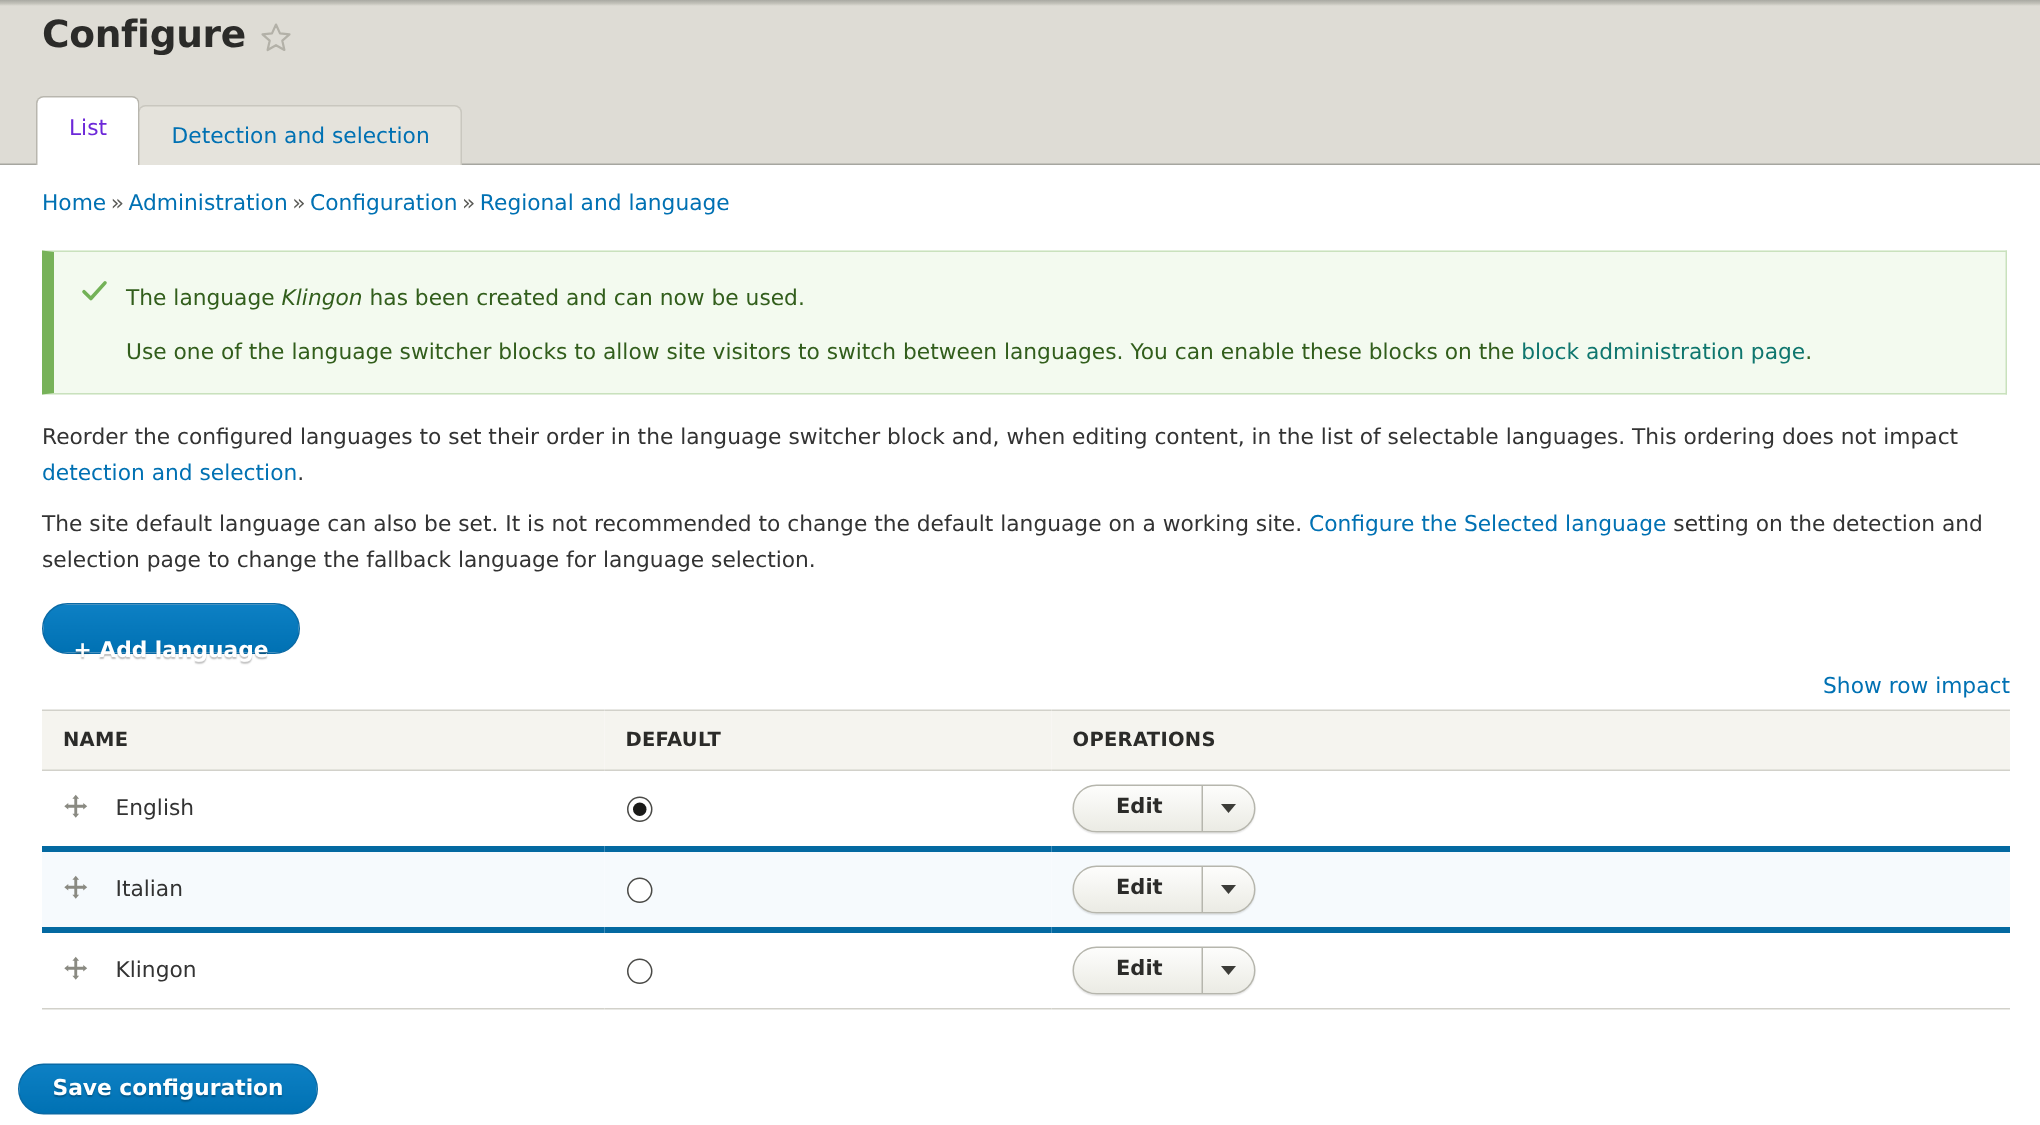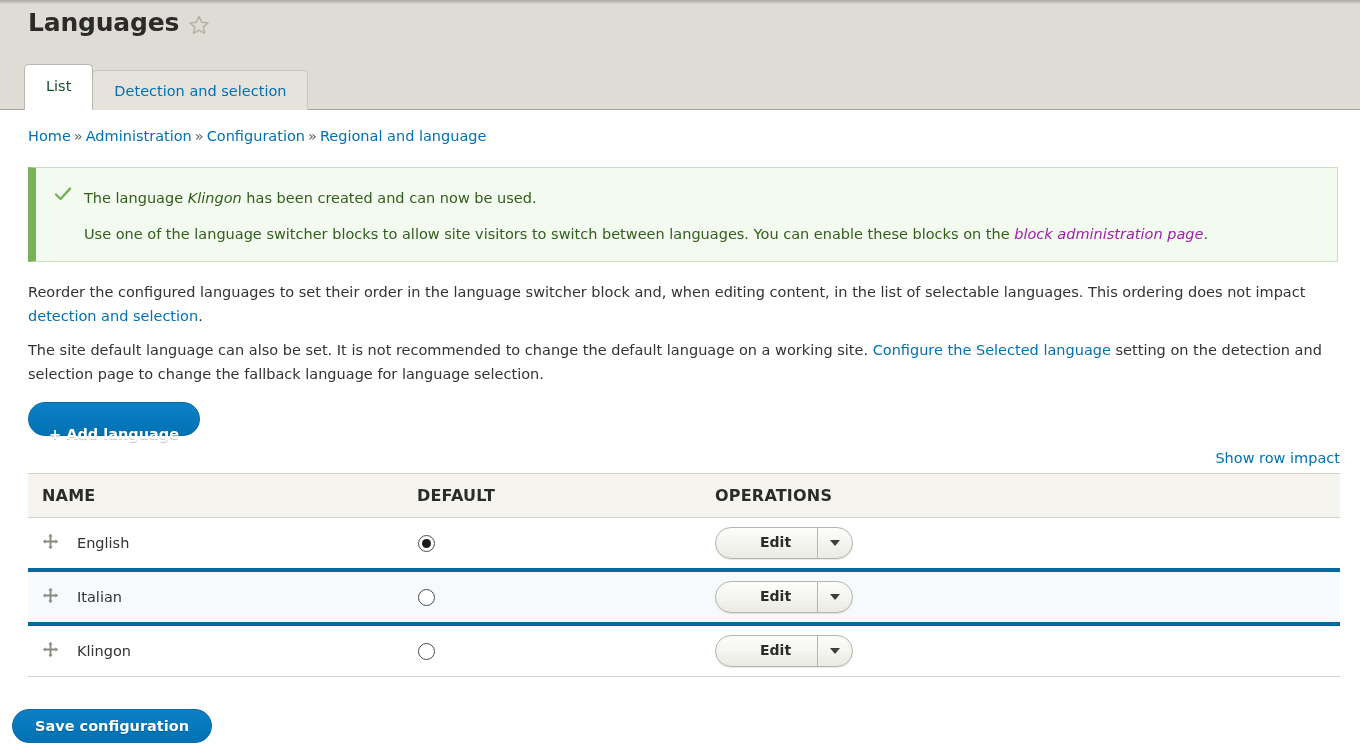--- a/index.html
+++ b/index.html
@@ -81,21 +81,21 @@
     border: 1px solid #c9c7bf;
     border-bottom: none;
     border-radius: 5px 5px 0 0;
     margin-right: -1px;
     position: relative;
     cursor: pointer;
     white-space: nowrap;
   }
   .tab.is-active {
     background: #ffffff;
-    color: #14532d;
+    color: #6d28d9;
     height: 46px;
     line-height: 42px;
     border-color: #b8b6ae;
     z-index: 3;
   }
 
   
   .content {
     position: absolute;
     top: 110px;
@@ -149,23 +149,22 @@
     margin: 2px 12px 0 0;
   }
   .message .msg-row.second {
     margin-top: 14px;
     padding-left: 30px;
   }
   .message em {
     font-style: italic;
   }
   .message a {
-    color: #a21caf;
+    color: #0f766e;
     text-decoration: none;
-    font-style: italic;
   }
 
   
   .desc {
     position: absolute;
     left: 28px;
     width: 1312px;
     font-size: 14.5px;
     color: #333333;
     line-height: 24px;
@@ -228,21 +227,21 @@
     width: 1312px;
     border-collapse: collapse;
     font-size: 14.5px;
   }
   .lang-table thead th {
     background: #f5f4ef;
     border-top: 1px solid #d2d1ca;
     border-bottom: 1px solid #d2d1ca;
     text-align: left;
     font-family: "DejaVu Sans", "Liberation Sans", sans-serif;
-    font-size: 16px;
+    font-size: 13px;
     font-weight: bold;
     letter-spacing: 0.2px;
     color: #2b2b29;
     text-transform: uppercase;
     padding: 12px 10px 12px 14px;
     height: 26px;
     box-sizing: border-box;
   }
   .col-name { width: 375px; }
   .col-default { width: 298px; }
@@ -309,21 +308,21 @@
     align-items: stretch;
     height: 30px;
     border: 1px solid #b6b6ad;
     border-radius: 20em;
     background: linear-gradient(to bottom, #fdfdfc 0%, #ebebe4 100%);
     box-shadow: 0 1px 1px rgba(0,0,0,0.10);
     overflow: hidden;
     cursor: pointer;
   }
   .dropbutton .db-main {
-    padding: 0 26px 0 44px;
+    padding: 0 26px 0 28px;
     line-height: 28px;
     font-size: 14px;
     font-weight: bold;
     color: #2b2b29;
     white-space: nowrap;
   }
   .dropbutton .db-toggle {
     width: 34px;
     border-left: 1px solid #b6b6ad;
     display: flex;
@@ -338,21 +337,21 @@
     border-top: 6px solid #3c3c38;
   }
 </style>
 </head>
 <body>
 
 <div class="header-band">
   <div class="top-strip"></div>
 
   <div class="page-title-wrap">
-    <div class="page-title">Languages</div>
+    <div class="page-title">Configure</div>
     <span title="bookmark">
       <svg class="star-icon" viewBox="0 0 24 24" aria-hidden="true">
         <polygon points="12,2.6 14.9,9.0 21.8,9.7 16.6,14.3 18.1,21.1 12,17.6 5.9,21.1 7.4,14.3 2.2,9.7 9.1,9.0" fill="none" stroke="#b3b1a8" stroke-width="1.6" stroke-linejoin="round"></polygon>
       </svg>
     </span>
   </div>
 
   <div class="tabs">
     <div class="tab is-active">
       <span>List</span>

